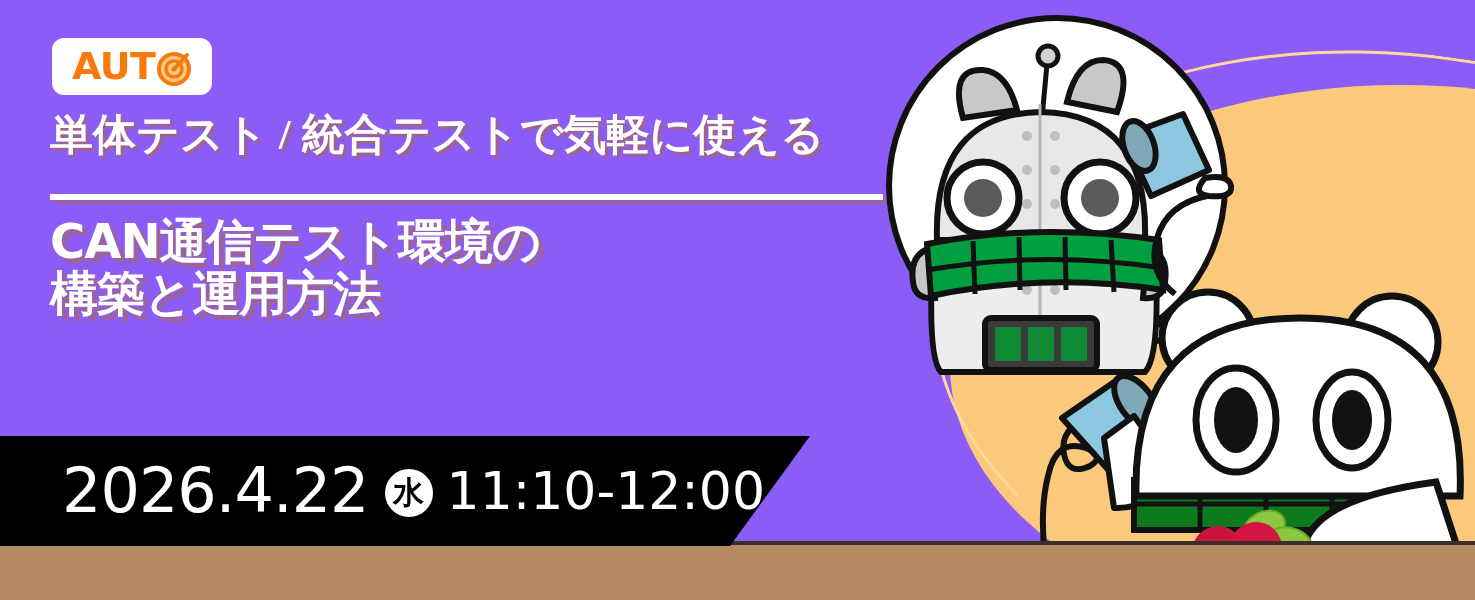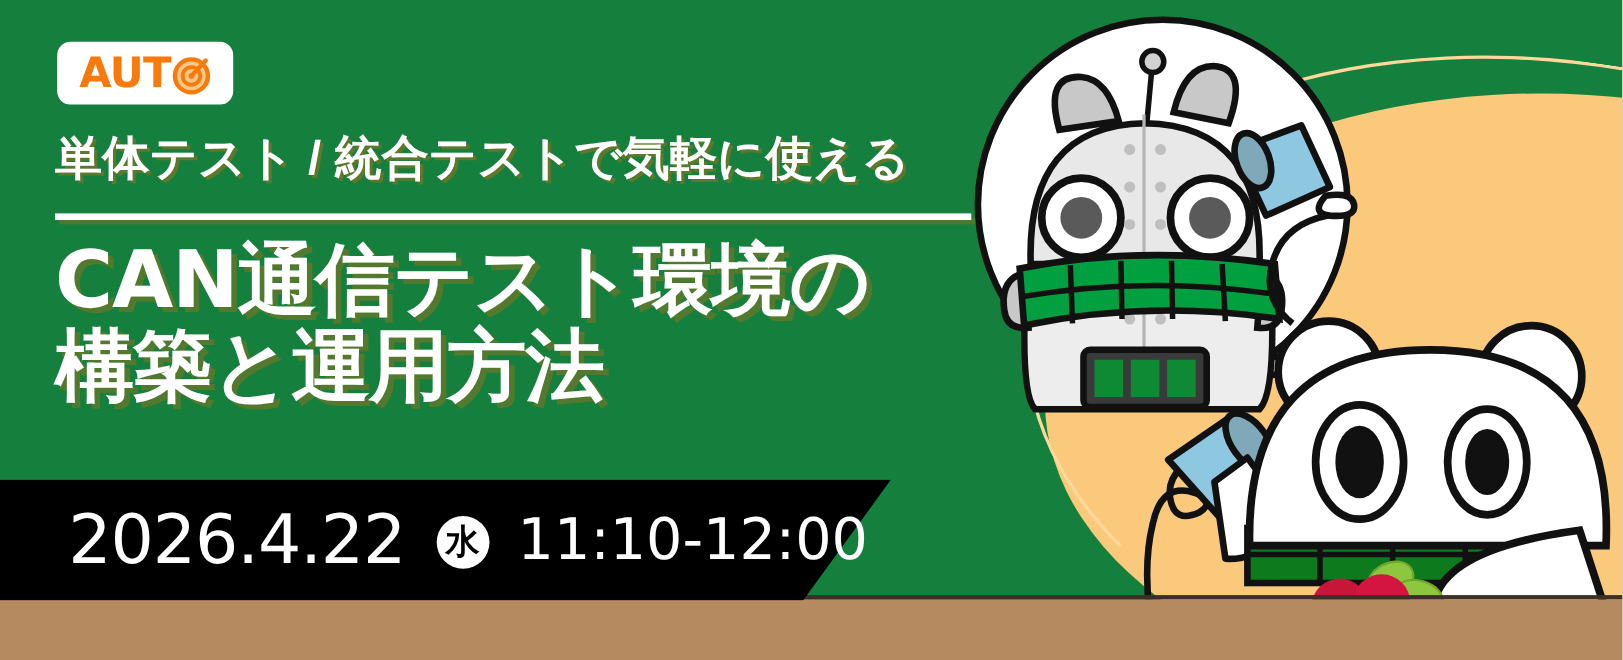--- a/index.html
+++ b/index.html
@@ -3,21 +3,21 @@
 <meta charset="utf-8">
 <style>
   html,body{margin:0;padding:0;background:#fff;}
   body{font-family:"Liberation Sans","DejaVu Sans",sans-serif;}
 
   #banner{
     position:relative;
     width:1475px;
     height:600px;
     overflow:hidden;
-    background:#15803d;
+    background:#8b5cf6;
   }
 
   
   .bg-ellipse{
     position:absolute;
     left:950px;
     top:85px;
     width:900px;
     height:560px;
     border-radius:50%;
@@ -79,22 +79,22 @@
     height:34px;
     margin:0 1px;
     position:relative;
     top:2px;
   }
 
   
   .subtitle{
     position:absolute;
     left:50px;
-    top:123px;
-    font-family:Liberation Sans, sans-serif;
+    top:113px;
+    font-family:Liberation Serif, serif;
     font-weight:700;
     font-size:43px;
     line-height:1;
     color:#FFFFFF;
     letter-spacing:0px;
     white-space:nowrap;
     text-shadow:3px 3px 0 rgba(181,110,20,0.45);
   }
   .divider{
     position:absolute;
@@ -104,21 +104,21 @@
     height:6px;
     background:#FFFFFF;
     box-shadow:4px 4px 0 rgba(181,110,20,0.35);
   }
   .title{
     position:absolute;
     left:50px;
     top:216px;
     font-family:"DejaVu Sans","Liberation Sans",sans-serif;
     font-weight:700;
-    font-size:72px;
+    font-size:48px;
     line-height:1.08;
     color:#FFFFFF;
     letter-spacing:-1px;
     white-space:pre-line;
     text-shadow:5px 5px 0 rgba(181,110,20,0.38);
   }
 
   
   .date-ribbon{
     position:absolute;
@@ -129,21 +129,20 @@
     background:#000000;
     clip-path:polygon(0 0, 810px 0, 730px 110px, 0 110px);
   }
   .date-row{
     position:absolute;
     left:62px;
     top:455px;
     display:flex;
     align-items:center;
     height:72px;
-    gap:12px;
   }
   .date-main{
     font-family:"DejaVu Sans","Liberation Sans",sans-serif;
     font-weight:400;
     font-size:62px;
     line-height:1;
     color:#FFFFFF;
     letter-spacing:-1px;
   }
   .weekday-badge{

